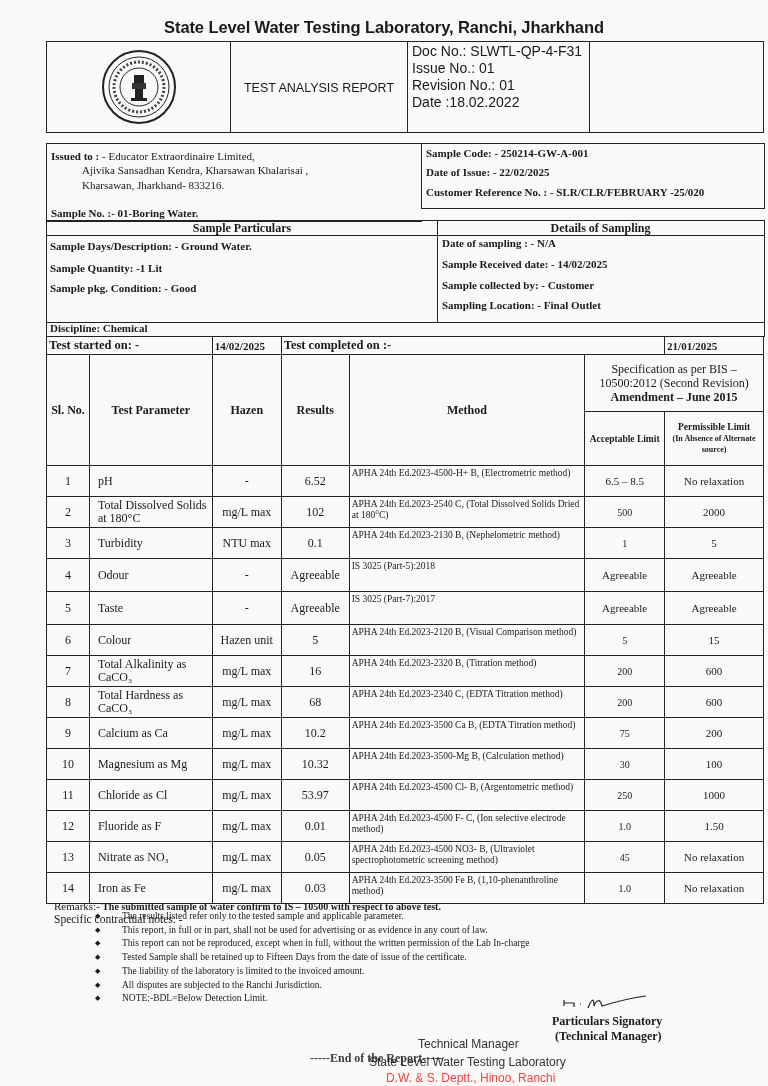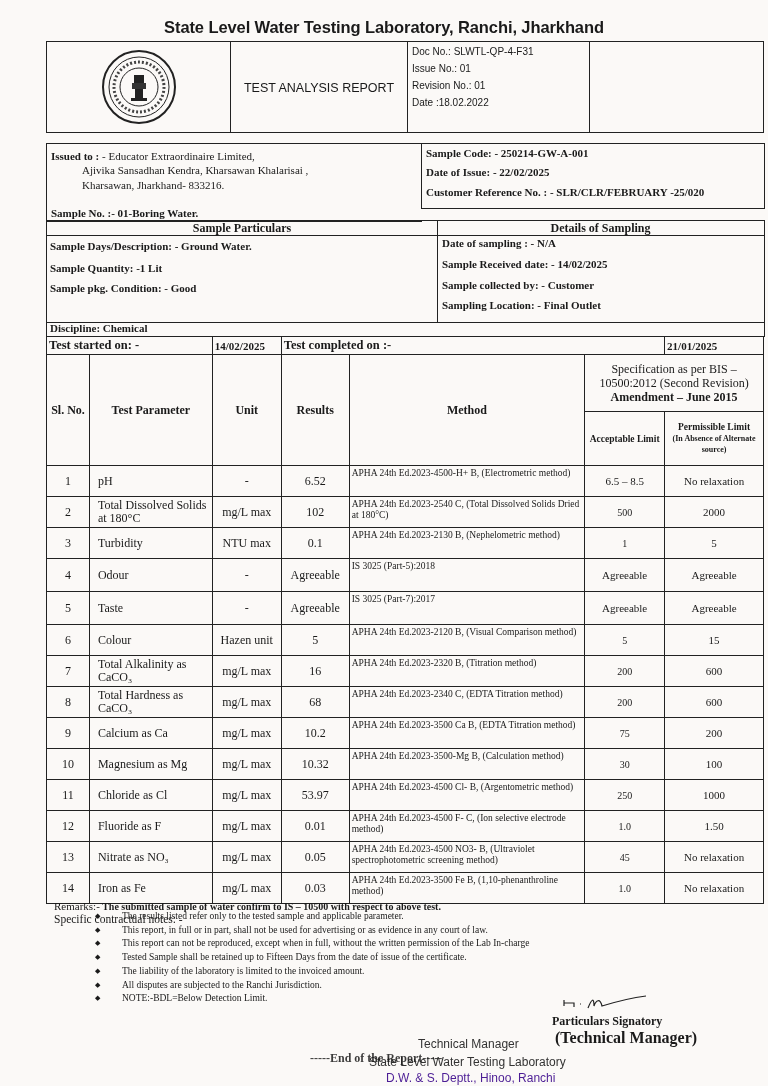--- a/index.html
+++ b/index.html
@@ -3,21 +3,21 @@
 <meta charset="utf-8">
 <style>
   html,body{margin:0;padding:0;}
   body{width:768px;height:1086px;background:#fbf9f7;position:relative;overflow:hidden;font-family:"Liberation Serif",serif;color:#1a1a1a;}
   .abs{position:absolute;}
   .title{left:0;width:768px;top:18px;text-align:center;font-family:"Liberation Sans",sans-serif;font-weight:bold;font-size:16.5px;letter-spacing:-0.1px;}
   table{border-collapse:collapse;}
   .hdr{left:46px;top:41px;width:718px;height:92px;}
   .hdr td{border:1.5px solid #222;vertical-align:middle;}
   .sans{font-family:"Liberation Sans",sans-serif;}
-  .doc-lines{font-family:"Liberation Sans",sans-serif;font-size:10px;line-height:17px;padding-left:4px;vertical-align:top !important;padding-top:1px;}
+  .doc-lines{font-family:"Liberation Sans",sans-serif;font-size:14px;line-height:17px;padding-left:4px;vertical-align:top !important;padding-top:1px;}
   .emblem{display:block;margin:0 auto;}
   .box{border:1.5px solid #222;}
   .b{font-weight:bold;}
   .s11{font-size:11px;}
   .s12{font-size:12px;}
   .main td{border:1.2px solid #222;text-align:center;vertical-align:middle;padding:0 2px;}
   .main .left{text-align:left;}
   .meth{font-size:9.5px;line-height:11px;text-align:left !important;vertical-align:top !important;padding-top:2px !important;}
   .notes li{list-style:none;position:relative;font-size:9.5px;line-height:13.7px;}
   .notes li:before{content:"\25C6";position:absolute;left:-27px;font-size:7px;top:0;}
@@ -100,21 +100,21 @@
   <tbody>
       <tr style="height:18px;">
     <td colspan="2" class="left b" style="font-size:12.5px;">Test started on: -</td>
     <td class="left b s11">14/02/2025</td>
     <td colspan="3" class="left b" style="font-size:12.5px;border-right:none;">Test completed on :-</td>
     <td class="left b s11" style="border-left:1.2px solid #222;">21/01/2025</td>
   </tr>
   <tr style="height:57px;">
     <td rowspan="2" class="b s12">Sl. No.</td>
     <td rowspan="2" class="b s12">Test Parameter</td>
-    <td rowspan="2" class="b s12">Unit</td>
+    <td rowspan="2" class="b s12">Hazen</td>
     <td rowspan="2" class="b s12">Results</td>
     <td rowspan="2" class="b s12">Method</td>
     <td colspan="2" style="font-size:12px;line-height:14px;">
       <div>Specification as per BIS – 10500:2012 (Second Revision)</div>
       <div class="b">Amendment – June 2015</div>
     </td>
   </tr>
   <tr style="height:54px;">
     <td class="b" style="font-size:9.5px;">Acceptable Limit</td>
     <td style="font-size:9.5px;line-height:11px;">
@@ -264,18 +264,18 @@
     <li>Tested Sample shall be retained up to Fifteen Days from the date of issue of the certificate.</li>
     <li>The liability of the laboratory is limited to the invoiced amount.</li>
     <li>All disputes are subjected to the Ranchi Jurisdiction.</li>
     <li>NOTE:-BDL=Below Detection Limit.</li>
   </ul>
 
 <svg class="abs" style="left:560px;top:990px;" width="90" height="24">
   <path d="M4 16 L4 10 M4 13 L14 13 L14 17 M20 14 L21 14 M28 18 C32 8, 34 8, 34 16 C36 10, 40 8, 42 16 C55 12, 70 8, 86 6" fill="none" stroke="#222" stroke-width="1.2"></path>
 </svg>
 <div class="abs b" style="left:552px;top:1014px;font-size:12px;">Particulars Signatory</div>
-<div class="abs b" style="left:555px;top:1029px;font-size:16px;">(Technical Manager)</div>
+<div class="abs b" style="left:555px;top:1029px;font-size:12px;">(Technical Manager)</div>
 
 <div class="abs sans" style="left:418px;top:1037px;font-size:12px;color:#333;">Technical Manager</div>
 <div class="abs sans" style="left:369px;top:1055px;font-size:12px;color:#333;">State Level Water Testing Laboratory</div>
-<div class="abs sans" style="left:386px;top:1071px;font-size:12px;color:#4c1d95;">D.W. &amp; S. Deptt., Hinoo, Ranchi</div>
+<div class="abs sans" style="left:386px;top:1071px;font-size:12px;color:#ef4444;">D.W. &amp; S. Deptt., Hinoo, Ranchi</div>
 <div class="abs b" style="left:310px;top:1051px;font-size:12px;opacity:0.85;">-----End of the Report-----</div>
 
 </body></html>

